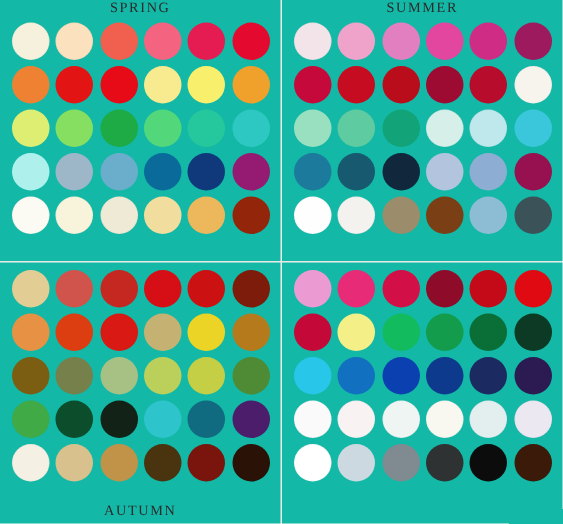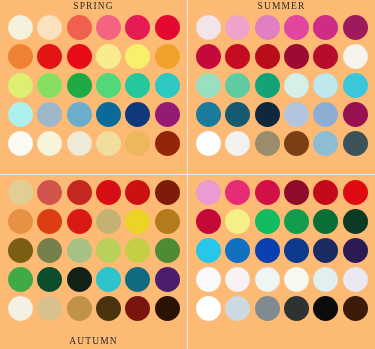--- a/index.html
+++ b/index.html
@@ -17,21 +17,21 @@
     position: relative;
     width: 375px;
     height: 349px;
     background: #fdfdfc;
   }
   .quadrant {
     position: absolute;
     width: 187px;
     height: 174px;
     box-sizing: border-box;
-    background: #fdba74;
+    background: #14b8a6;
   }
   .q-spring { left: 0;   top: 0; }
   .q-summer { left: 188px; top: 0; }
   .q-autumn { left: 0;   top: 175px; }
   .q-winter { left: 188px; top: 175px; }
 
   .divider-v {
     position: absolute;
     left: 187px;
     top: 0;

